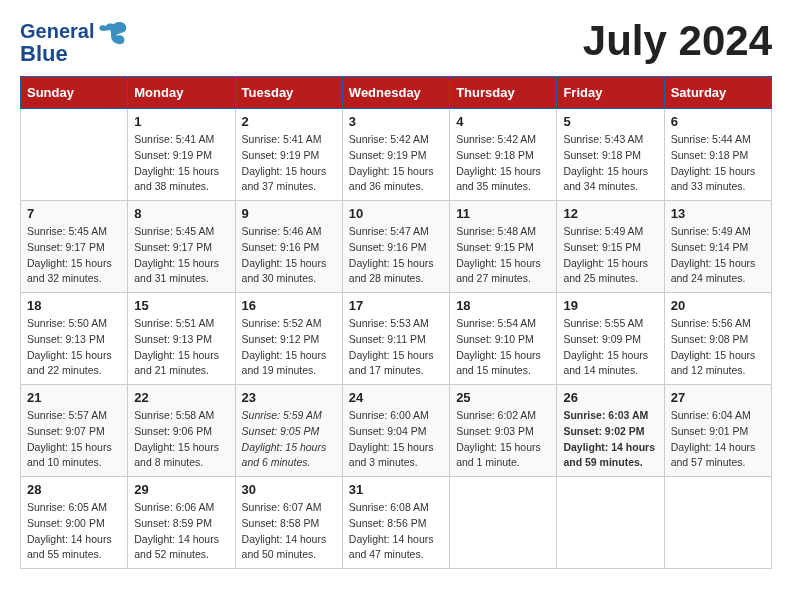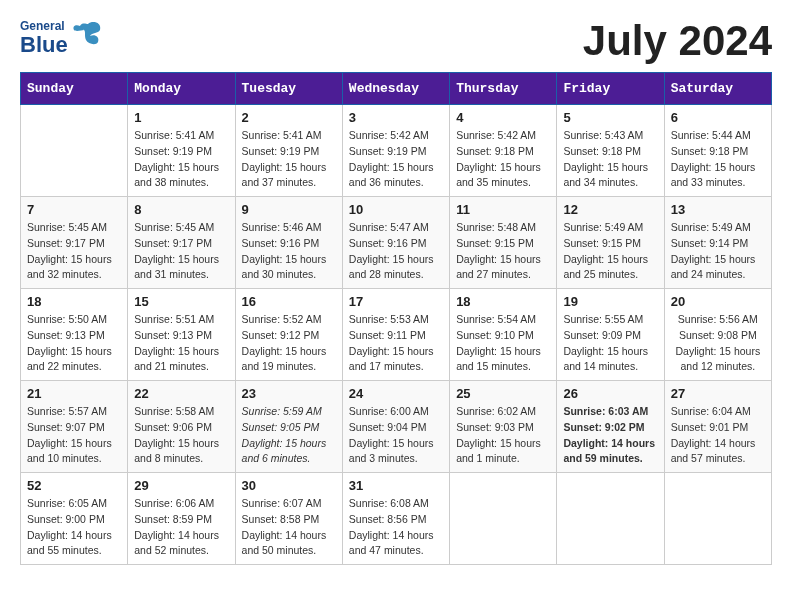--- a/index.html
+++ b/index.html
@@ -34,28 +34,27 @@
       font-size: 16px;
       color: #555;
       margin-top: 2px;
     }
     table {
       width: 100%;
       border-collapse: collapse;
       font-size: 11px;
     }
     thead tr th {
-      background-color: #4c1d95;
+      background-color: #b91c1c;
       color: #fff;
       padding: 8px 6px;
       text-align: left;
       font-size: 13px;
       font-weight: bold;
       border: 1px solid #1a5fa8;
-      font-family: Liberation Mono, monospace;
     }
     tbody tr td {
       border: 1px solid #ccc;
       padding: 5px 6px;
       vertical-align: top;
       width: 107px;
       min-height: 80px;
     }
     tbody tr {
       background: #fff;
@@ -79,21 +78,21 @@
       background: #fff;
     }
   </style>
 </head>
 <body>
 
 <div class="header-section">
   <div class="logo">
     <div style="display:flex;align-items:flex-start;">
       <div>
-        <div style="font-size:12px;font-weight:bold;color:#1a4a8a;line-height:1.1;">General</div>
+        <div style="font-size:20px;font-weight:bold;color:#1a4a8a;line-height:1.1;">General</div>
         <div style="font-size:22px;font-weight:bold;color:#1a4a8a;line-height:1.1;">Blue</div>
       </div>
       <div style="margin-left:2px;margin-top:-4px;">
         <svg width="36" height="36" viewBox="0 0 36 36">
           <path d="M18 8 C22 4, 32 6, 30 14 C28 18, 22 16, 20 20 C24 18, 30 20, 28 26 C26 30, 18 28, 16 24 C14 20, 16 16, 14 14 C12 12, 8 14, 10 10 C12 6, 16 8, 18 8Z" fill="#3a8fc0"></path>
           <path d="M10 10 C6 8, 2 10, 4 14 C6 16, 12 14, 14 14Z" fill="#3a8fc0"></path>
         </svg>
       </div>
     </div>
   </div>
@@ -249,21 +248,21 @@
         </td>
         <td>
           <span class="day-number">19</span>
           <div class="day-info" style="white-space: pre-line;">Sunrise: 5:55 AM
 Sunset: 9:09 PM
 Daylight: 15 hours
 and 14 minutes.</div>
         </td>
         <td>
           <span class="day-number">20</span>
-          <div class="day-info" style="white-space: pre-line; text-align: center;">Sunrise: 5:56 AM
+          <div class="day-info" style="white-space: pre-line;">Sunrise: 5:56 AM
 Sunset: 9:08 PM
 Daylight: 15 hours
 and 12 minutes.</div>
         </td>
       </tr>
       <tr>
         <td>
           <span class="day-number">21</span>
           <div class="day-info" style="white-space: pre-line;">Sunrise: 5:57 AM
 Sunset: 9:07 PM
@@ -308,21 +307,21 @@
         <td>
           <span class="day-number">27</span>
           <div class="day-info" style="white-space: pre-line;">Sunrise: 6:04 AM
 Sunset: 9:01 PM
 Daylight: 14 hours
 and 57 minutes.</div>
         </td>
       </tr>
       <tr>
         <td>
-          <span class="day-number">52</span>
+          <span class="day-number">28</span>
           <div class="day-info" style="white-space: pre-line;">Sunrise: 6:05 AM
 Sunset: 9:00 PM
 Daylight: 14 hours
 and 55 minutes.</div>
         </td>
         <td>
           <span class="day-number">29</span>
           <div class="day-info" style="white-space: pre-line;">Sunrise: 6:06 AM
 Sunset: 8:59 PM
 Daylight: 14 hours

